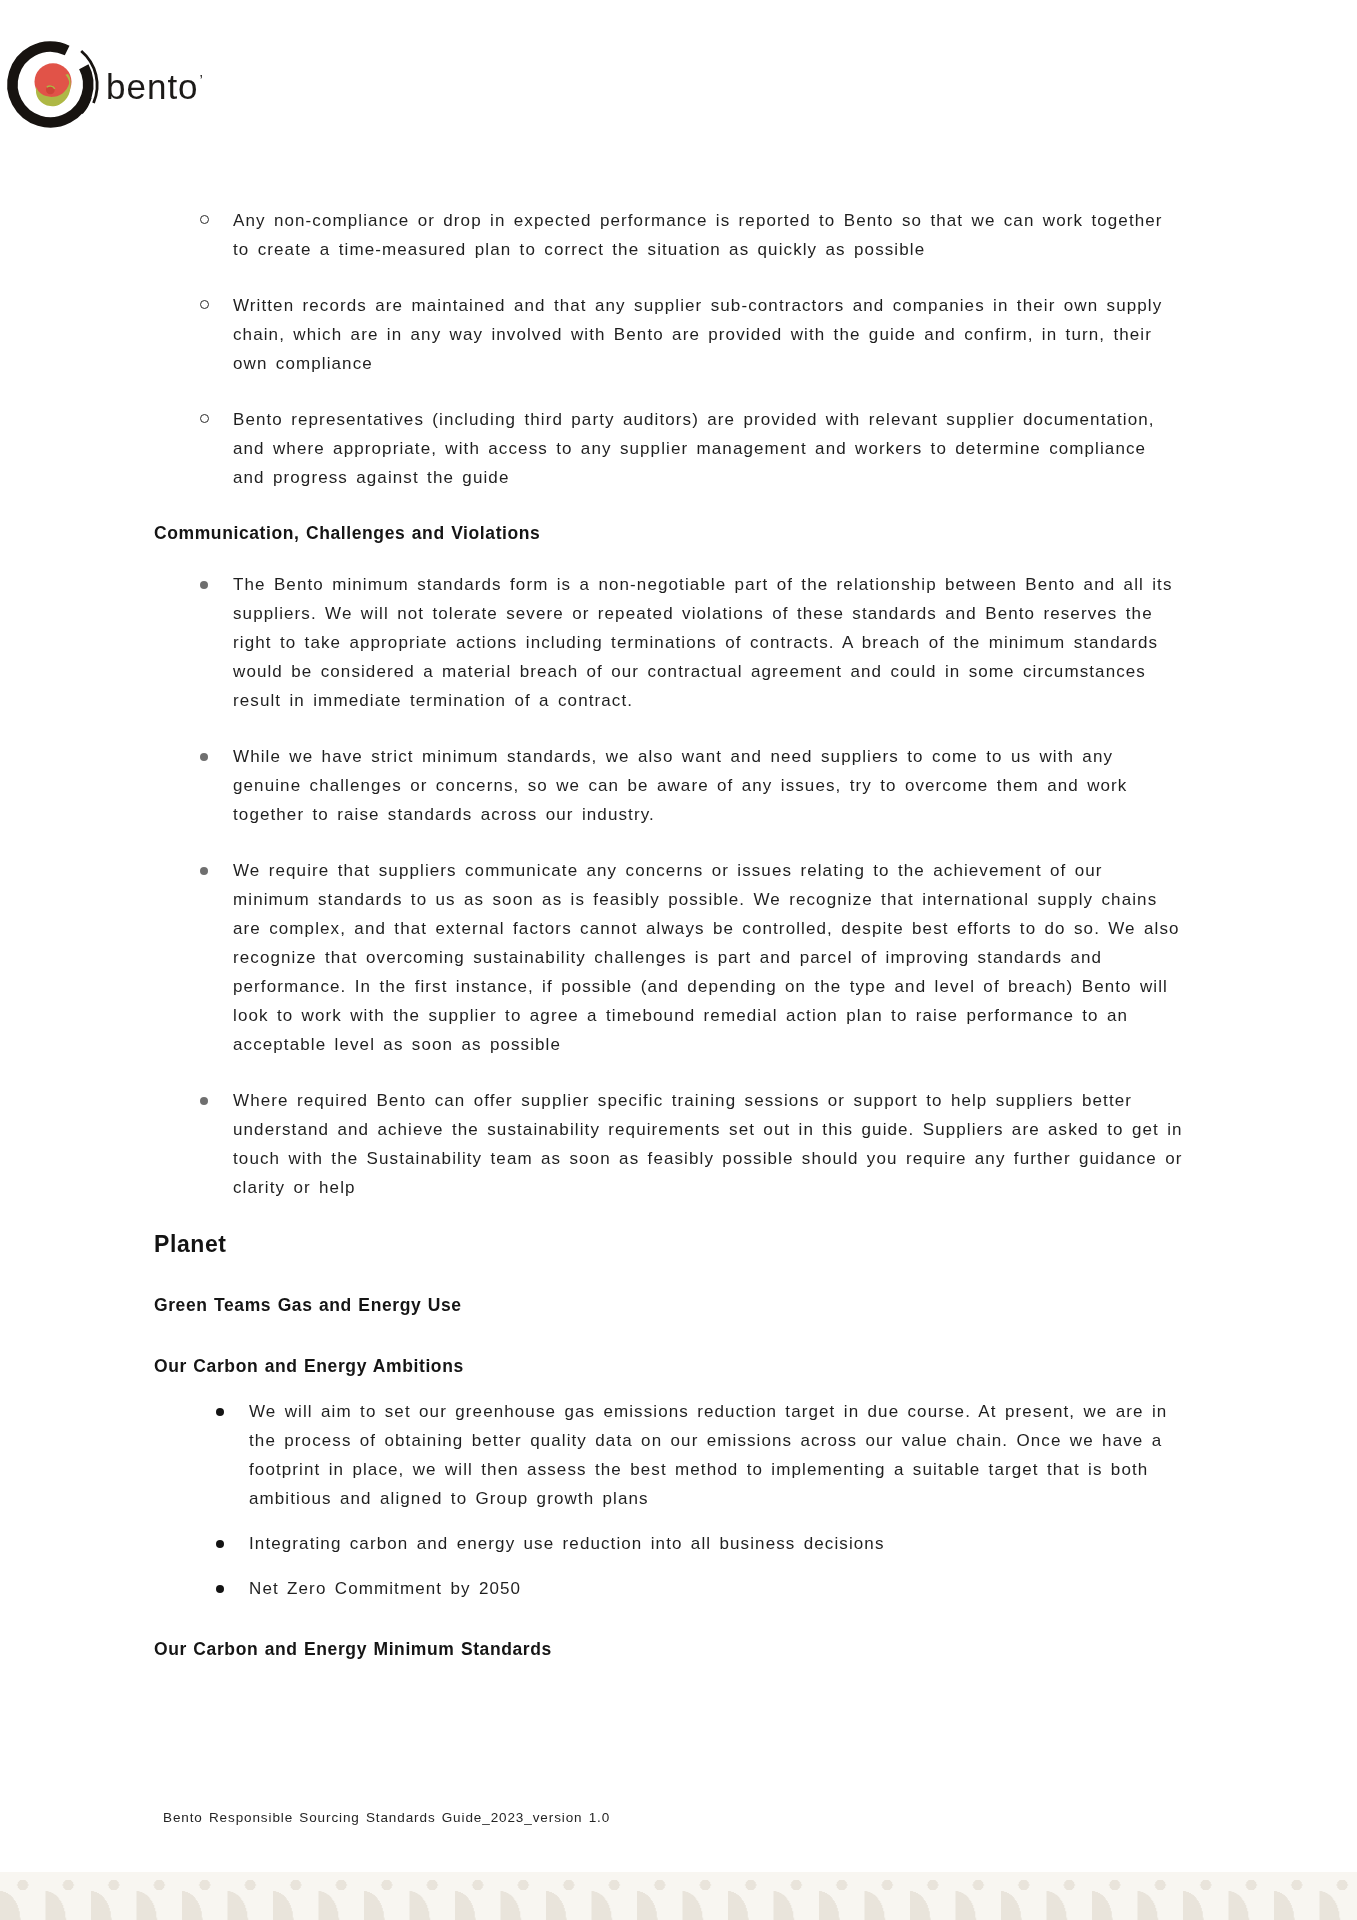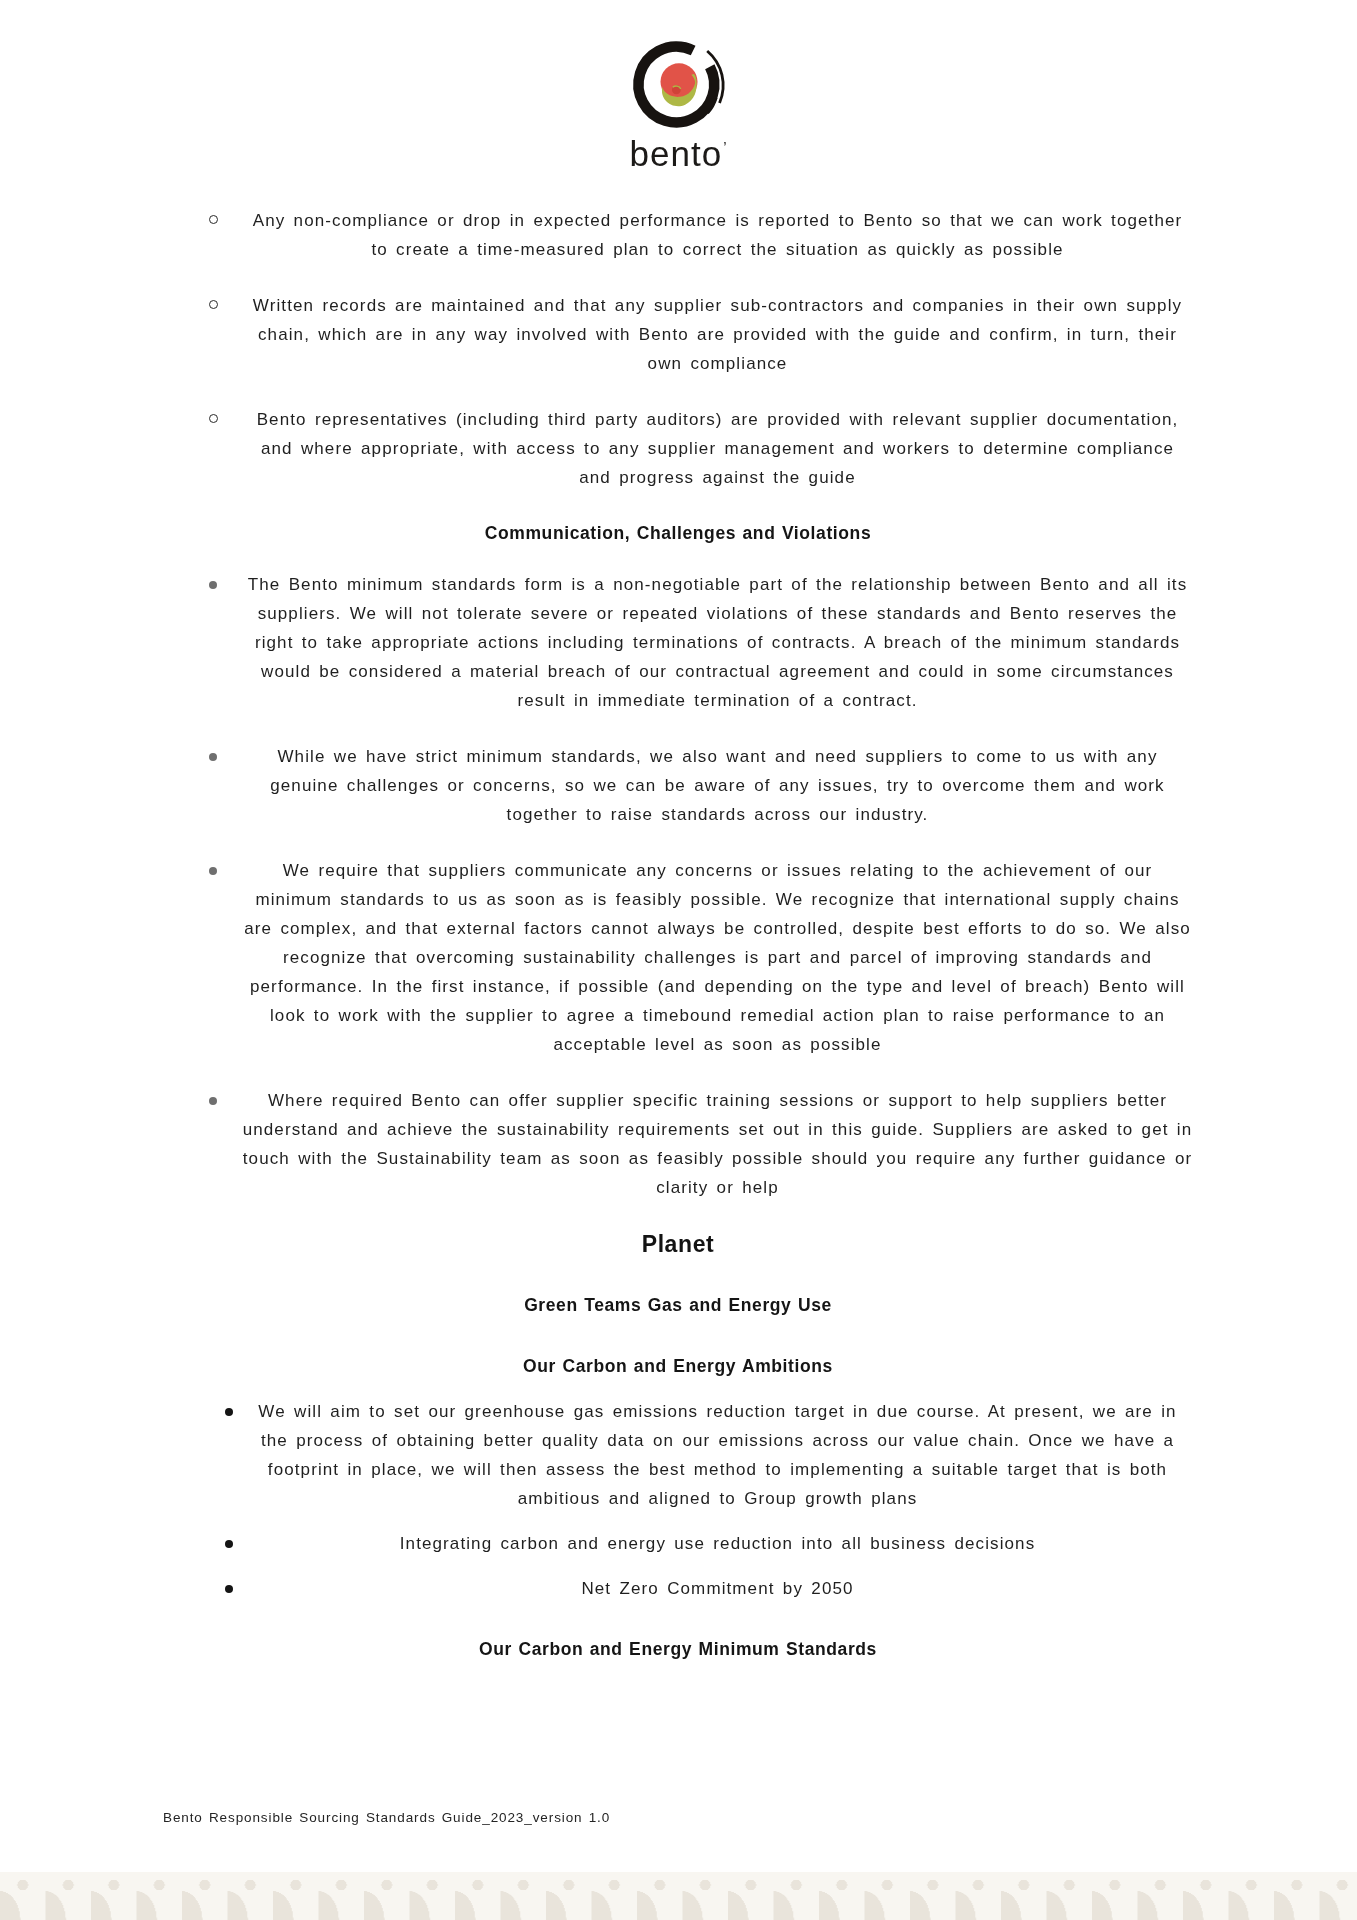--- a/index.html
+++ b/index.html
@@ -8,35 +8,35 @@
     width:1357px; height:1920px;
     background:#ffffff;
     overflow:hidden;
     font-family:"Liberation Sans", sans-serif;
     color:#1f1f1f;
   }
 
   
   .logo-block {
     position:absolute; top:36px; left:0; width:100%;
-    display:flex; flex-direction:column; align-items:center;
+    display:flex; flex-direction:row; align-items:center;
   }
   .logo-block svg { display:block; }
   .wordmark {
     margin-top:-4px;
     font-size:35px; letter-spacing:1px; color:#1c1a18;
     font-weight:400; line-height:1;
   }
   .wordmark .tick { font-size:15px; vertical-align:14px; margin-left:1px; }
 
   
   .content {
-    position:absolute; left:163px; top:206px; width:1030px;
+    position:absolute; left:154px; top:206px; width:1030px;
     font-size:17px; line-height:29px;
-    letter-spacing:1.1px; word-spacing:2.5px;text-align:center;
+    letter-spacing:1.1px; word-spacing:2.5px;
   }
   .content p { margin:0; }
 
   ul.doclist { list-style:none; margin:0; padding:0; }
   ul.doclist li { display:flex; margin:0 0 27px 0; }
   ul.doclist.tight li { margin:16px; }
   .marker-cell { flex:none; width:79px; box-sizing:border-box; padding-left:46px; padding-top:9px; }
   .ring-marker {
     display:block; width:9px; height:9px; border-radius:50%;
     border:1.4px solid #2a2a2a; box-sizing:border-box;

